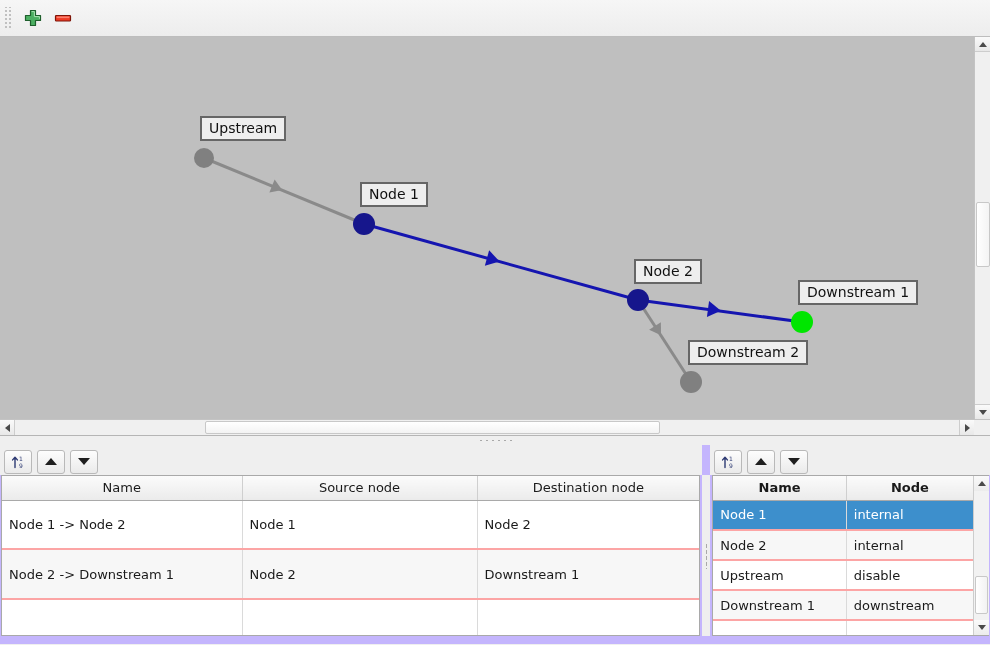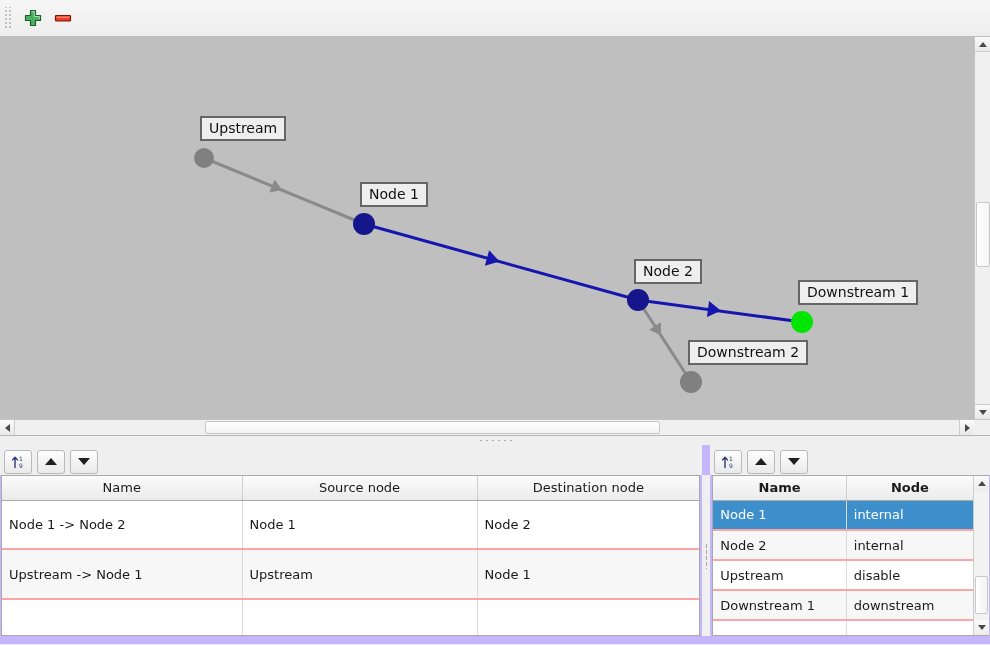--- a/index.html
+++ b/index.html
@@ -324,23 +324,23 @@
             <th>Destination node</th>
           </tr>
         </thead>
         <tbody>
           <tr>
             <td>Node 1 -&gt; Node 2</td>
             <td>Node 1</td>
             <td>Node 2</td>
           </tr>
           <tr>
-            <td>Upstream -&gt; Node 1</td>
-            <td>Upstream</td>
-            <td>Node 1</td>
+            <td>Node 2 -&gt; Downstream 1</td>
+            <td>Node 2</td>
+            <td>Downstream 1</td>
           </tr>
           <tr class="blank">
             <td></td>
             <td></td>
             <td></td>
           </tr>
         </tbody>
       </table>
     </div>
   </div>

